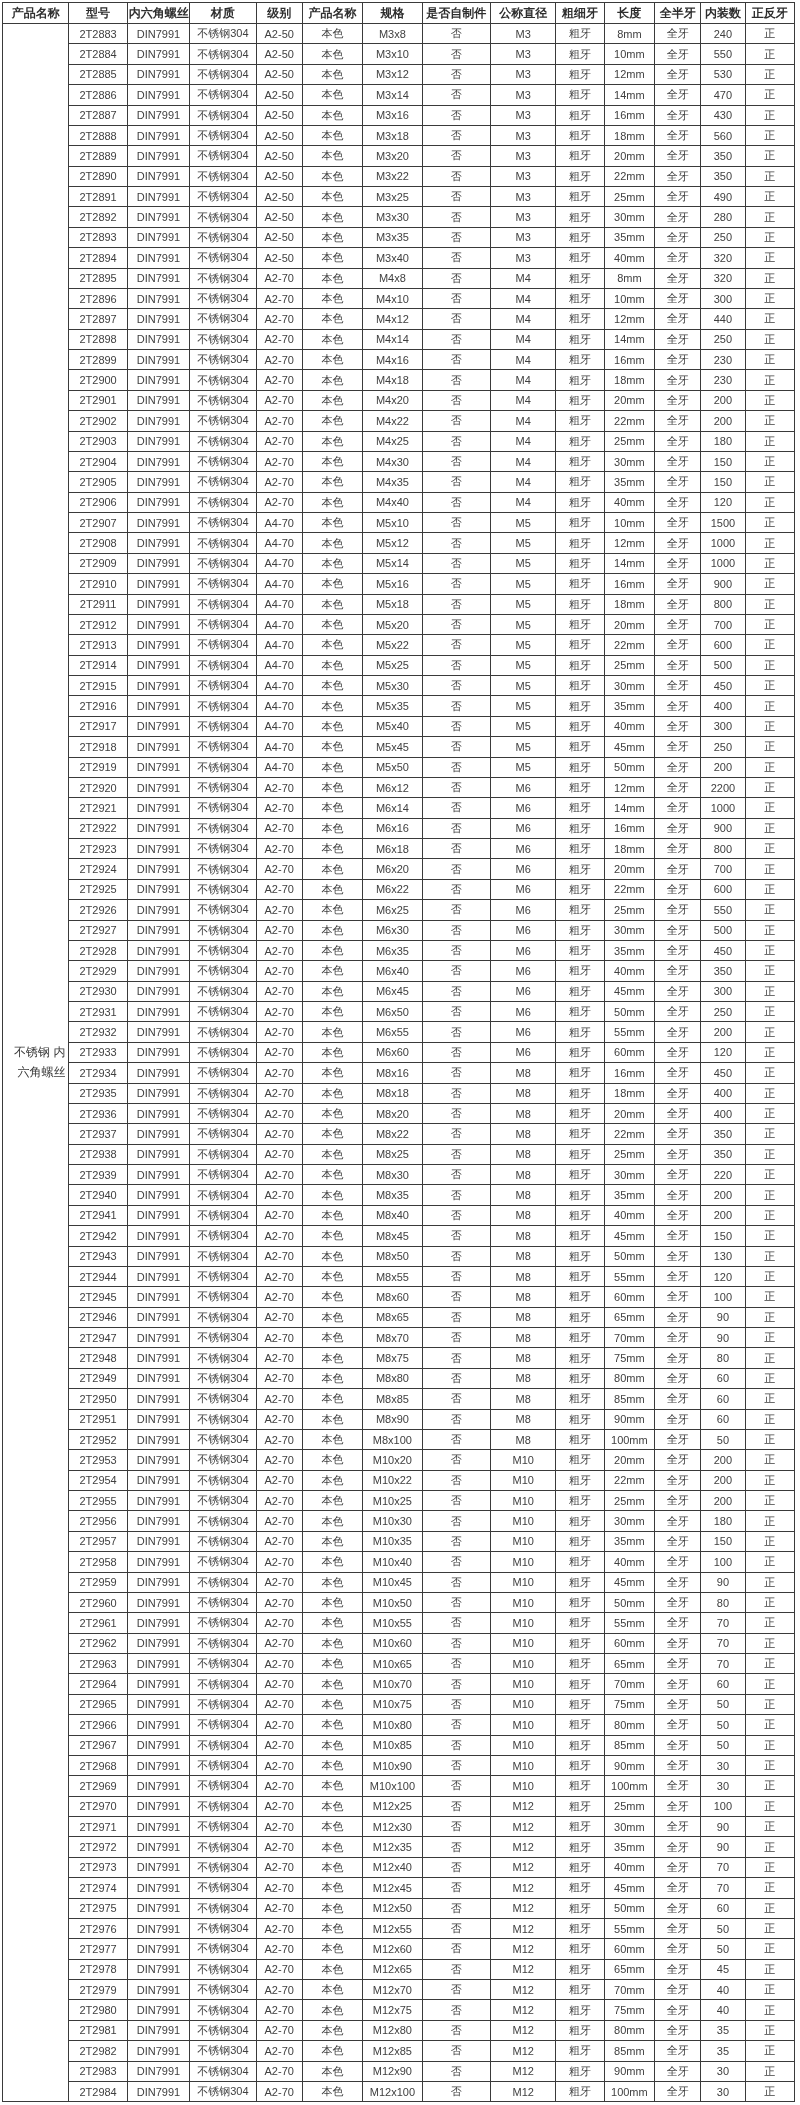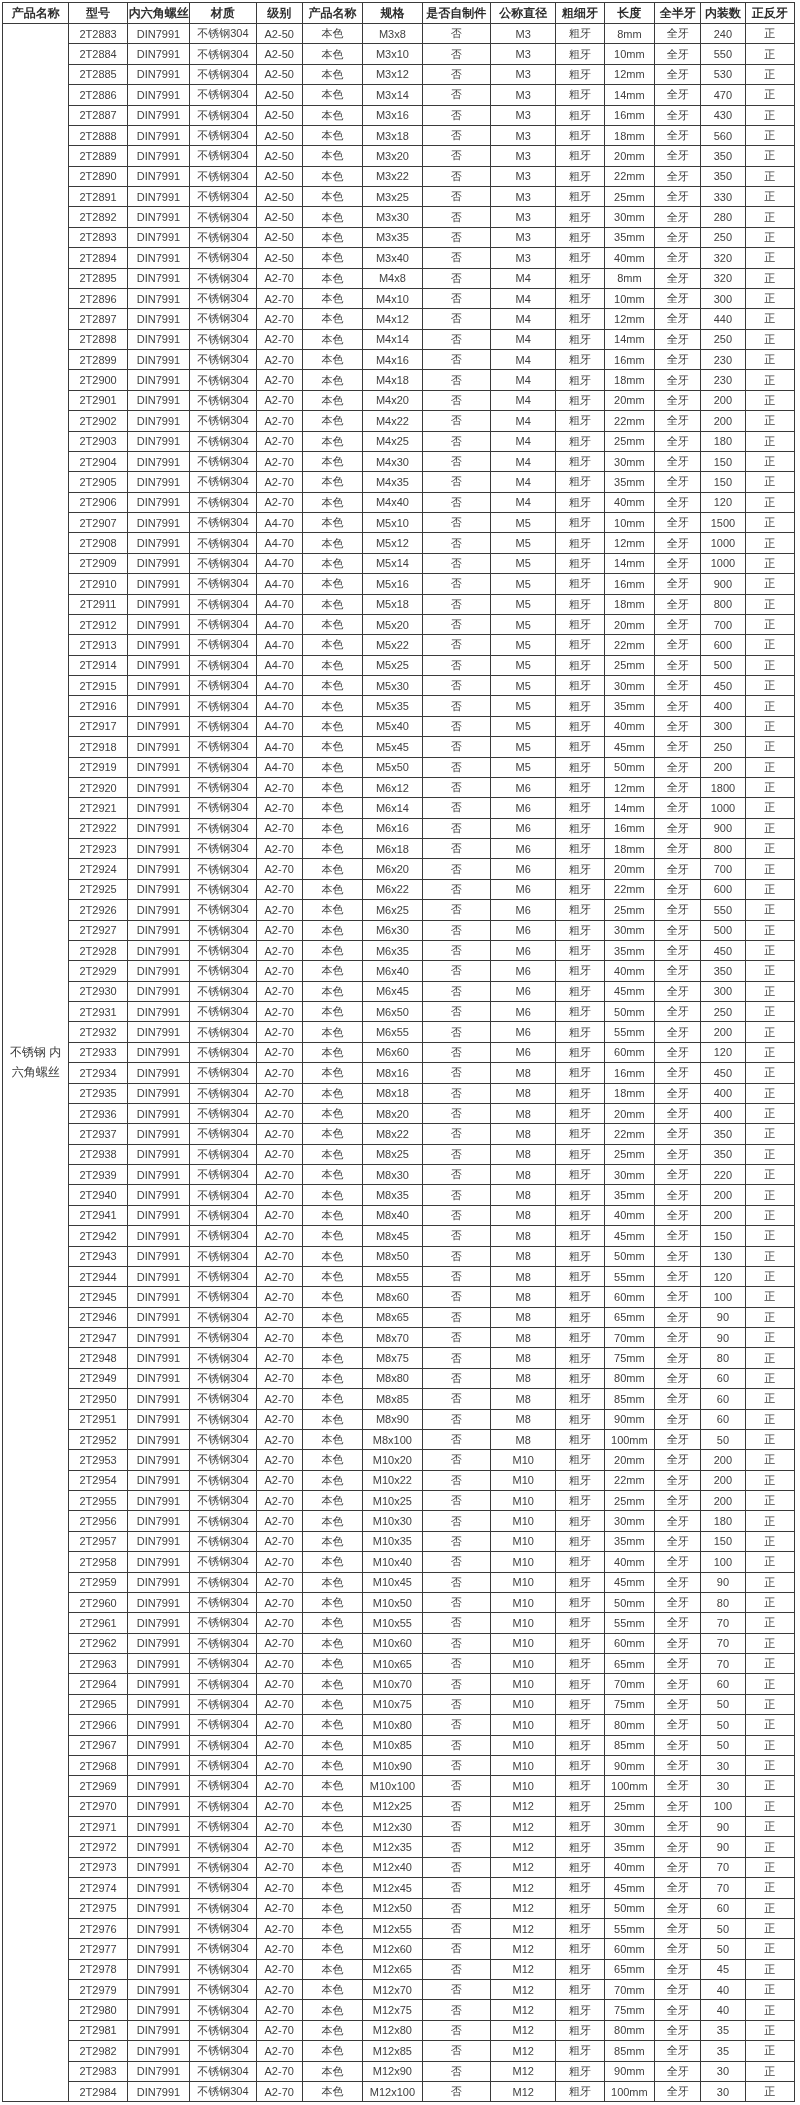--- a/index.html
+++ b/index.html
@@ -3,21 +3,21 @@
 <meta charset="utf-8">
 <style>
   html,body{margin:0;padding:0;background:#ffffff;}
   body{font-family:"Liberation Sans","DejaVu Sans",sans-serif;color:#3d3d3d;}
   .wrap{padding:2px 0 0 2px;}
   table{border-collapse:collapse;table-layout:fixed;width:793px;background:#ffffff;}
   th,td{border:1px solid #3a3a3a;text-align:center;vertical-align:middle;
         padding:0 1px;overflow:hidden;white-space:nowrap;}
   thead th{height:20px;font-size:12px;font-weight:600;color:#2e2e2e;}
   tbody td{height:19.38px;font-size:11px;font-weight:400;color:#404040;}
-  td.product-cell{white-space:normal;text-align:center;vertical-align:middle;
+  td.product-cell{white-space:normal;text-align:right;vertical-align:middle;
         font-size:12px;line-height:1.6;padding:0 3px;color:#3a3a3a;}
   table{border:1.5px solid #2f2f2f;}
 </style>
 </head>
 <body>
 
 <div class="wrap">
   <table>
     <colgroup>
       <col style="width:66px">
@@ -180,21 +180,21 @@
           <td>DIN7991</td>
           <td>不锈钢304</td>
           <td>A2-50</td>
           <td>本色</td>
           <td>M3x25</td>
           <td>否</td>
           <td>M3</td>
           <td>粗牙</td>
           <td>25mm</td>
           <td>全牙</td>
-          <td>330</td>
+          <td>490</td>
           <td>正</td>
         </tr>
         <tr>
           <td>2T2892</td>
           <td>DIN7991</td>
           <td>不锈钢304</td>
           <td>A2-50</td>
           <td>本色</td>
           <td>M3x30</td>
           <td>否</td>
@@ -615,21 +615,21 @@
           <td>DIN7991</td>
           <td>不锈钢304</td>
           <td>A2-70</td>
           <td>本色</td>
           <td>M6x12</td>
           <td>否</td>
           <td>M6</td>
           <td>粗牙</td>
           <td>12mm</td>
           <td>全牙</td>
-          <td>1800</td>
+          <td>2200</td>
           <td>正</td>
         </tr>
         <tr>
           <td>2T2921</td>
           <td>DIN7991</td>
           <td>不锈钢304</td>
           <td>A2-70</td>
           <td>本色</td>
           <td>M6x14</td>
           <td>否</td>

